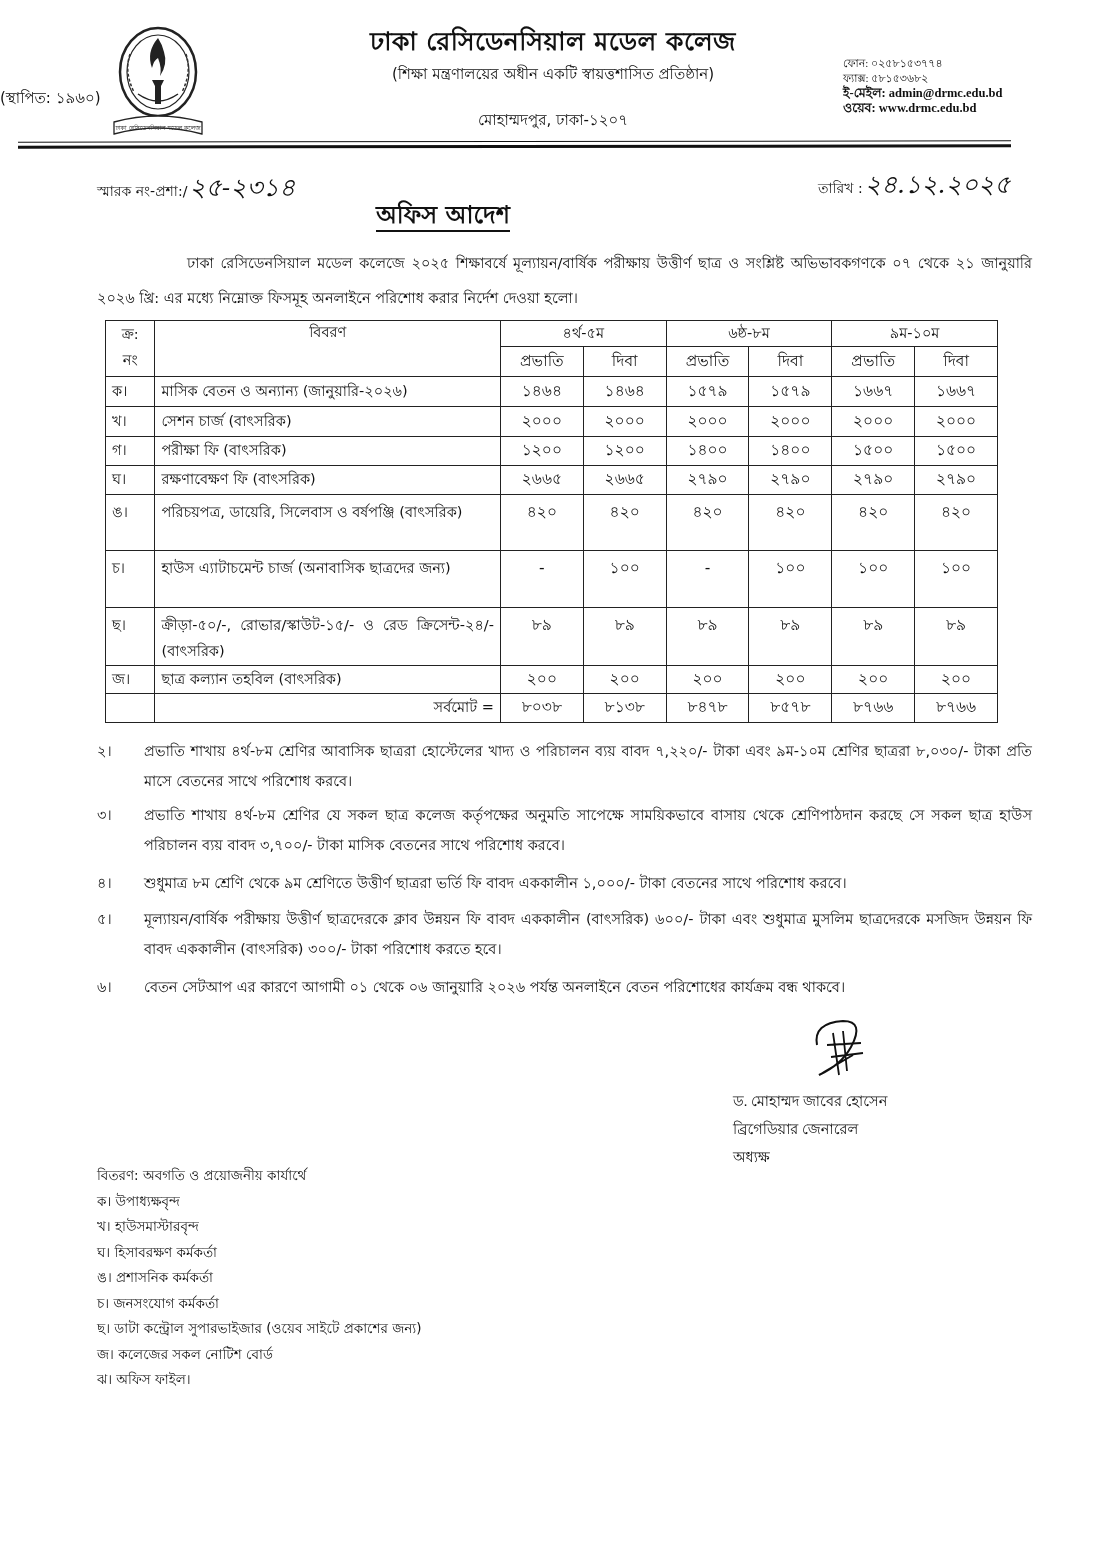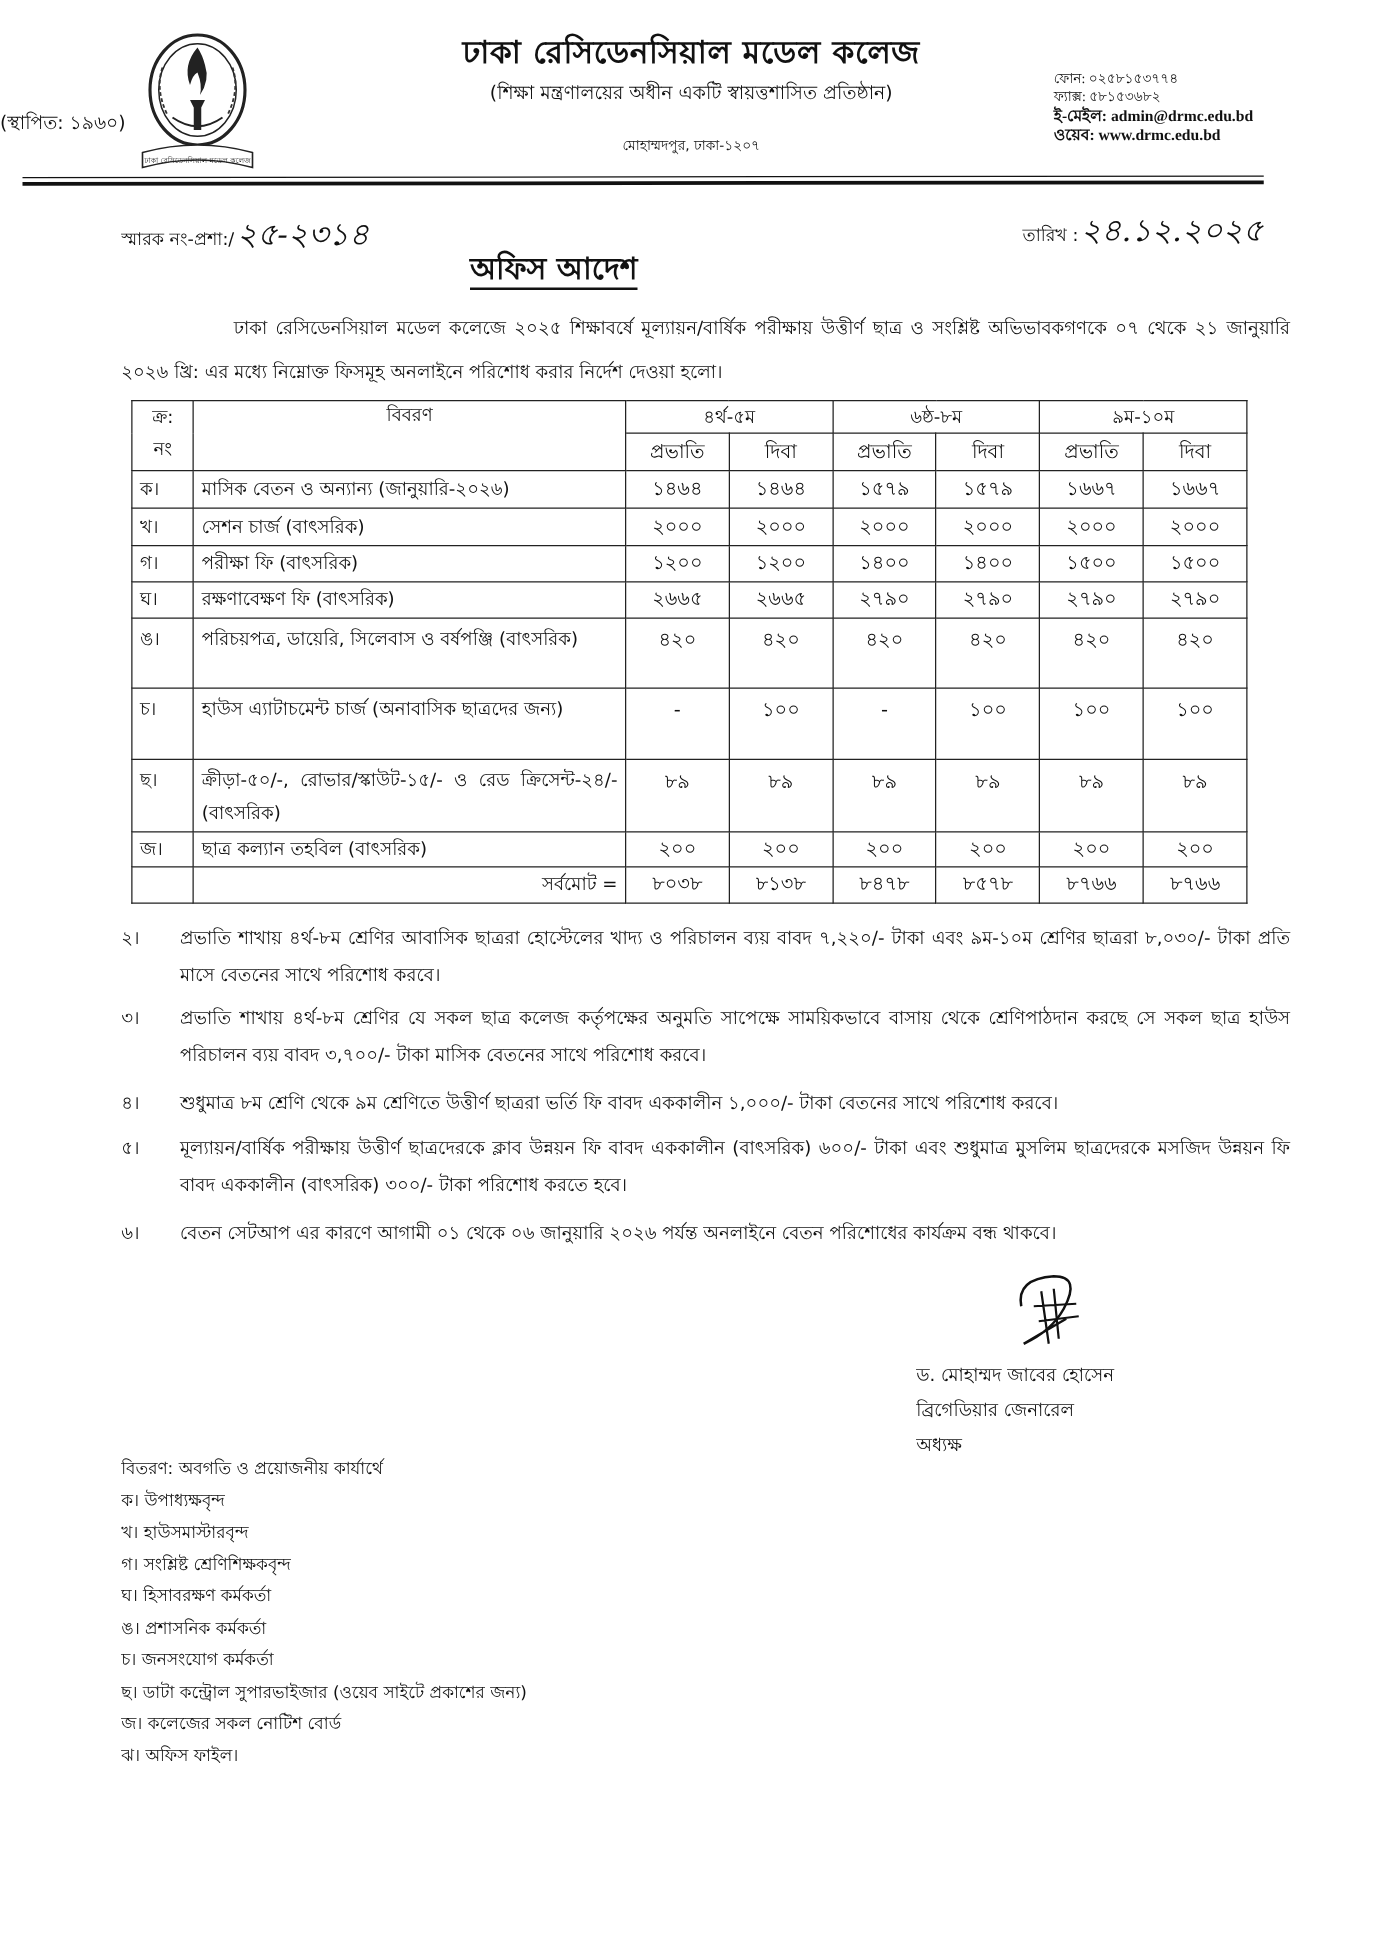--- a/index.html
+++ b/index.html
@@ -6,21 +6,21 @@
   body {
     width: 1106px; height: 1562px; position: relative; overflow: hidden;
     font-family: "DejaVu Sans", "Liberation Sans", sans-serif; color: #111;
   }
   .abs { position: absolute; }
   
   .logo { left: 108px; top: 24px; width: 100px; height: 118px; }
   .college-name { left: 0; width: 1106px; top: 22px; text-align: center; font-size: 25px; font-weight: bold; letter-spacing: 0.5px; }
   .sub1 { left: 0; width: 1106px; top: 62px; text-align: center; font-size: 15px; }
   .sub2 { left: 0; width: 1106px; top: 86px; font-size: 15px; }
-  .sub3 { left: 0; width: 1106px; top: 108px; text-align: center; font-size: 11px; }
+  .sub3 { left: 0; width: 1106px; top: 108px; text-align: center; font-size: 15px; }
   .contact { left: 843px; top: 56px; font-size: 11px; line-height: 15px; }
   .contact div { white-space: nowrap; font-family: Liberation Serif, serif; }
   .contact .en { font-size: 12.5px; font-weight: bold; }
   .hr-thin { left: 18px; width: 993px; top: 141px; height: 1px; background: #111; transform: rotate(-0.08deg); }
   .hr-thick { left: 18px; width: 993px; top: 145px; height: 3px; background: #111; transform: rotate(-0.08deg); }
 
   .memo { left: 97px; top: 168px; font-size: 14px; display: flex; align-items: baseline; }
   .memo .hand, .date .hand { font-family: "DejaVu Serif", serif; font-style: italic; font-size: 25px; margin-left: 2px; }
   .date { left: 818px; top: 165px; font-size: 14px; display: flex; align-items: baseline; }
   .title { left: 0; width: 886px; top: 196px; text-align: center; font-size: 24px; font-weight: bold; }
@@ -46,21 +46,21 @@
   .desc-head { vertical-align: top; padding-top: 2px; }
 
   
   .para { left: 97px; width: 935px; font-size: 14.5px; line-height: 30px; display: flex; }
   .para .num { width: 47px; flex: none; }
   .para .txt { flex: 1; text-align: justify; }
   .p2 { top: 736px; } .p3 { top: 800px; } .p4 { top: 868px; } .p5 { top: 904px; } .p6 { top: 972px; }
 
   
   .sig { left: 805px; top: 1015px; width: 80px; height: 70px; }
-  .signer { left: 733px; top: 1087px; font-size: 14.5px; line-height: 28px; }
+  .signer { left: 733px; top: 1087px; font-size: 14.5px; line-height: 28px; font-family: Liberation Serif, serif; }
 
   
   .dist { left: 97px; top: 1163px; font-size: 13.5px; line-height: 25.5px; }
 </style>
 </head>
 <body>
 
 <div class="abs logo">
   <svg width="100" height="118" viewBox="0 0 100 118">
     <ellipse cx="50" cy="48" rx="38" ry="44" fill="none" stroke="#222" stroke-width="2.5"></ellipse>
@@ -245,20 +245,19 @@
 <div class="abs signer">
   <div>ড. মোহাম্মদ জাবের হোসেন</div>
   <div>ব্রিগেডিয়ার জেনারেল</div>
   <div>অধ্যক্ষ</div>
 </div>
 
 <div class="abs dist">
   <div>বিতরণ: অবগতি ও প্রয়োজনীয় কার্যার্থে</div>
   <div>ক। উপাধ্যক্ষবৃন্দ</div>
   <div>খ। হাউসমাস্টারবৃন্দ</div>
-  <div>গ। সংশ্লিষ্ট শ্রেণিশিক্ষকবৃন্দ</div>
   <div>ঘ। হিসাবরক্ষণ কর্মকর্তা</div>
   <div>ঙ। প্রশাসনিক কর্মকর্তা</div>
   <div>চ। জনসংযোগ কর্মকর্তা</div>
   <div>ছ। ডাটা কন্ট্রোল সুপারভাইজার (ওয়েব সাইটে প্রকাশের জন্য)</div>
   <div>জ। কলেজের সকল নোটিশ বোর্ড</div>
   <div>ঝ। অফিস ফাইল।</div>
 </div>
 
 </body></html>

